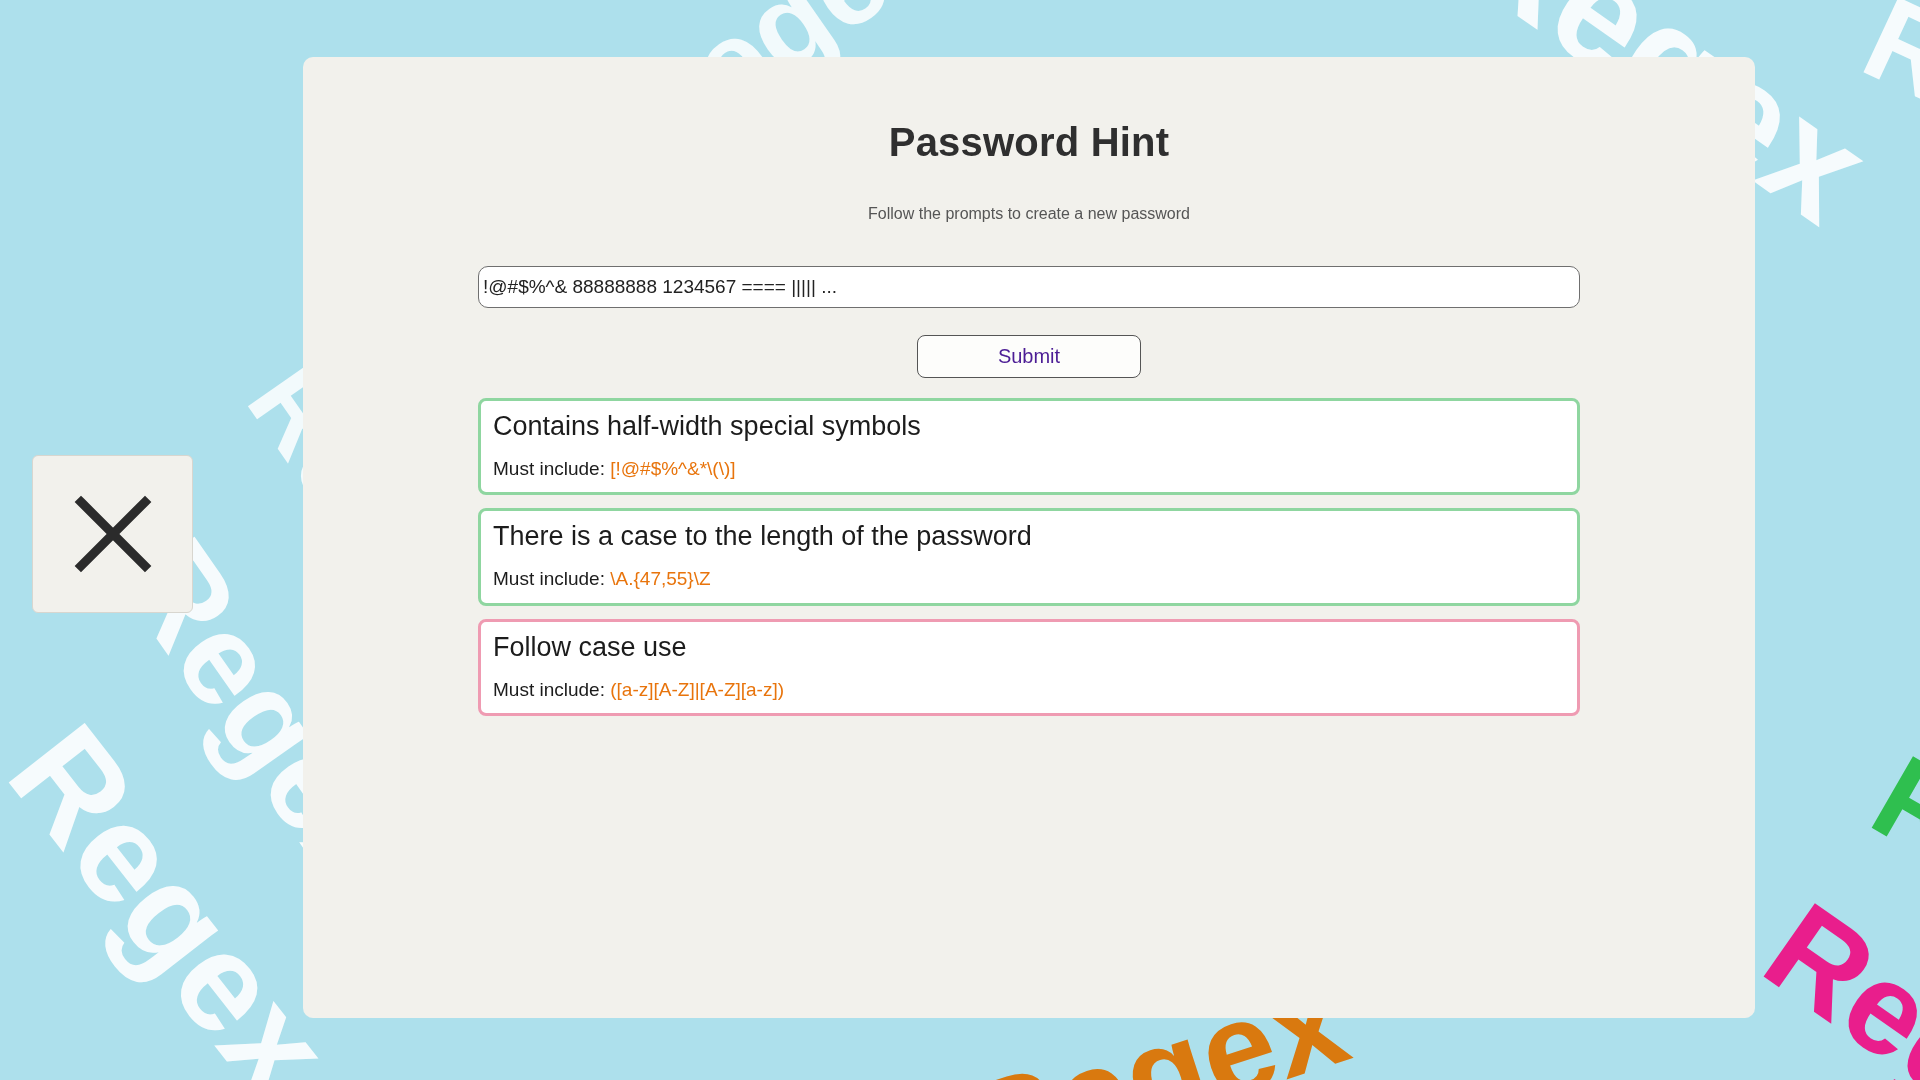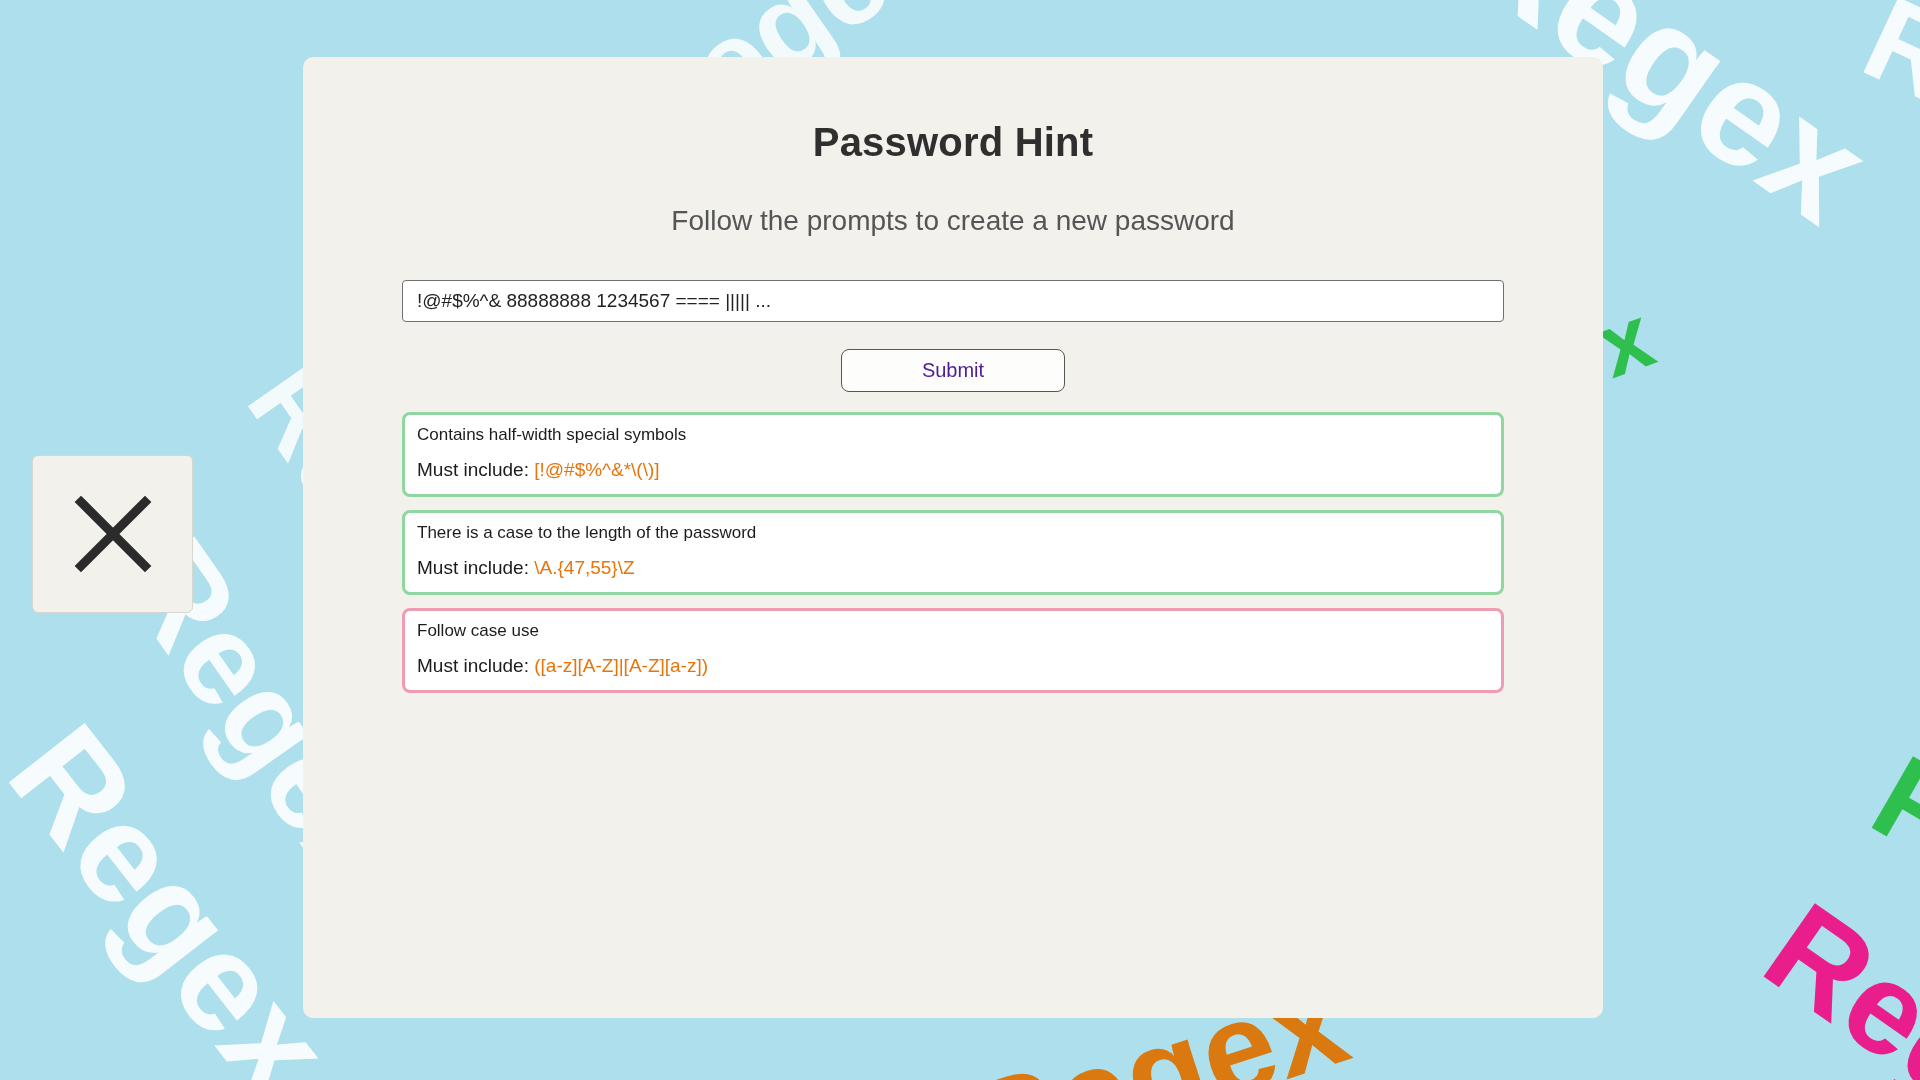--- a/index.html
+++ b/index.html
@@ -46,55 +46,55 @@
     cursor: pointer;
     z-index: 5;
   }
   .close-btn svg { display: block; }
 
   
   .card {
     position: absolute;
     left: 303px;
     top: 57px;
-    width: 1300px;
+    width: 1452px;
     height: 961px;
     background: #f2f1ec;
     border-radius: 10px;
     z-index: 4;
     padding: 0;
   }
   .card-title {
     text-align: center;
     font-size: 40px;
     font-weight: bold;
     color: #2f2f2f;
     margin: 0;
     padding-top: 63px;
     letter-spacing: 0.2px;
   }
   .card-subtitle {
     text-align: center;
-    font-size: 28px;
+    font-size: 16px;
     color: #555;
     margin: 0;
     padding-top: 40px;
   }
 
   .pw-input {
     display: block;
     margin: 43px auto 0 auto;
     width: 1102px;
     height: 42px;
     border: 1px solid #6f6f6f;
-    border-radius: 4px;
+    border-radius: 10px;
     background: #ffffff;
     font-size: 19px;
     color: #222;
-    padding: 0 14px;
+    padding: 0 4px;
     font-family: "Liberation Sans", sans-serif;
   }
 
   .submit-btn {
     display: block;
     margin: 27px auto 0 auto;
     width: 224px;
     height: 43px;
     background: #fdfdfb;
     border: 1px solid #555;
@@ -111,21 +111,21 @@
   }
   .rule {
     border-radius: 8px;
     background: #ffffff;
     padding: 9px 12px 11px 12px;
     margin-bottom: 13px;
   }
   .rule.pass { border: 3px solid #8fd6a0; }
   .rule.fail { border: 3px solid #ef9bb2; }
   .rule-title {
-    font-size: 17px;
+    font-size: 27px;
     color: #1c1c1c;
     line-height: 1.25;
   }
   .rule-detail {
     font-size: 19px;
     color: #1c1c1c;
     line-height: 1.3;
     margin-top: 13px;
   }
   .rule-regex {

